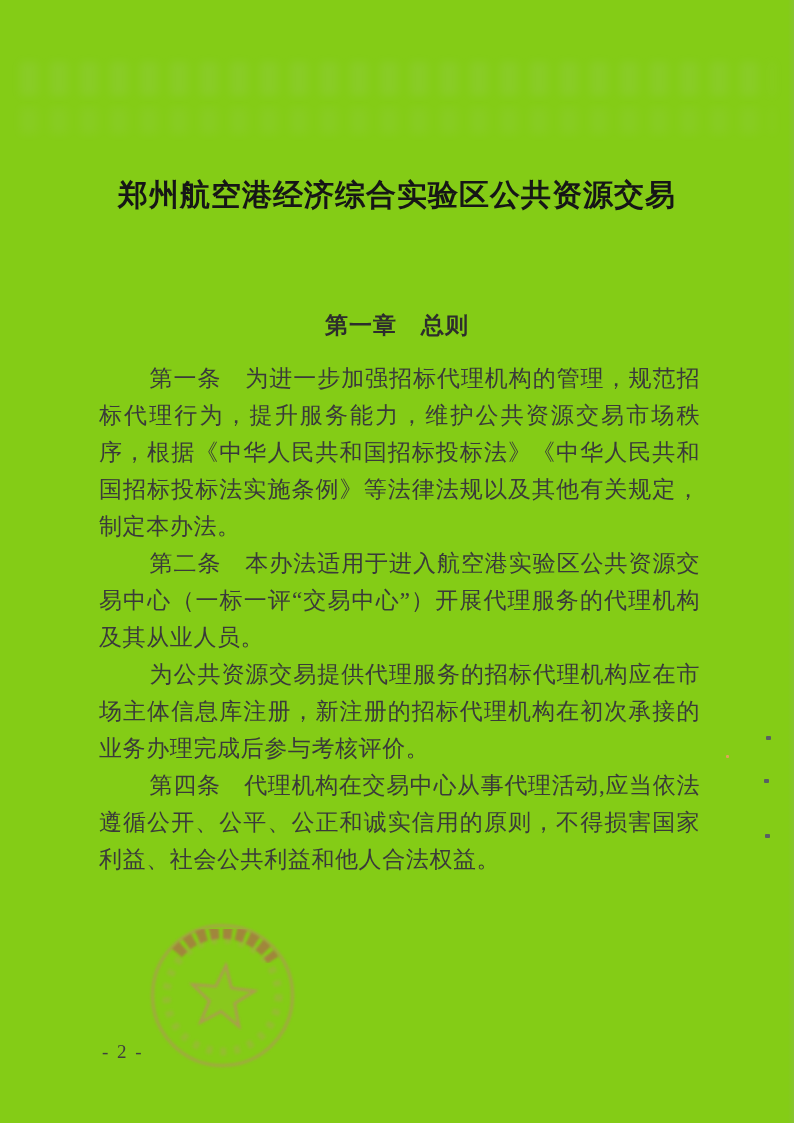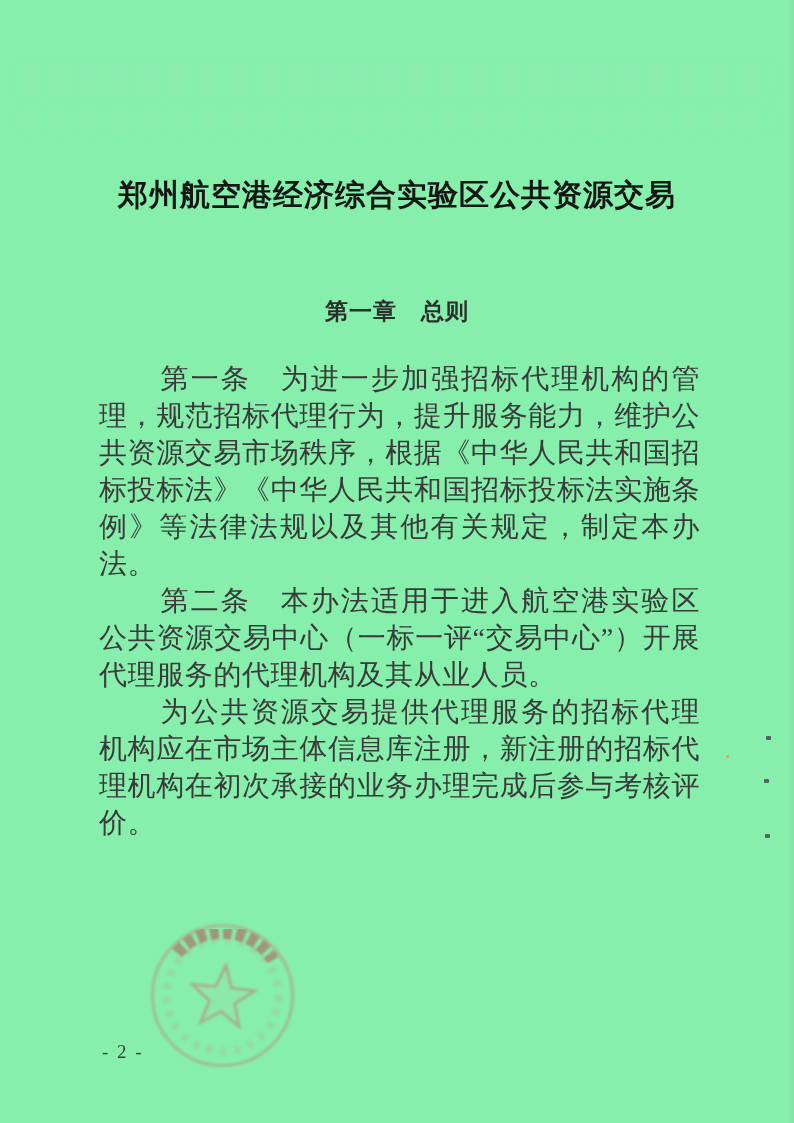--- a/index.html
+++ b/index.html
@@ -1,20 +1,20 @@
 <!DOCTYPE html>
 <html><head>
 <meta charset="utf-8">
 <style>
   html,body{margin:0;padding:0;background:#e9eaea;}
   .page{
     position:relative;
     width:794px;height:1123px;
     margin:0 auto;
-    background:#86efac;
+    background:#84cc16;
     overflow:hidden;
     font-family:"Liberation Serif","DejaVu Serif",serif;
     color:#3a3a3a;
   }
   
   .scan-edge{
     position:absolute;top:0;right:0;width:6px;height:100%;
     background:linear-gradient(to left, rgba(150,160,160,0.18), rgba(150,160,160,0));
   }
   
@@ -30,27 +30,27 @@
   .bleed.b2{top:108px;height:26px;opacity:.35;}
 
   .doc-title{
     position:absolute;top:172px;left:0;width:100%;
     text-align:center;
     font-size:30px;font-weight:700;line-height:46px;
     letter-spacing:1px;color:#161616;
     margin:0;
   }
   .chapter-heading{
-    position:absolute;top:296px;left:0;width:100%;
+    position:absolute;top:310px;left:0;width:100%;
     text-align:center;
     font-size:23px;font-weight:600;letter-spacing:1px;color:#2d2d2d;
   }
   .body-text{
     position:absolute;top:360px;left:99px;width:601px;
-    font-size:28px;line-height:37px;
+    font-size:23px;line-height:37px;
     text-align:justify;text-justify:inter-ideograph;
   }
   .body-text p{margin:0;text-indent:2.2em;letter-spacing:0.6px;}
 
   .page-number{
     position:absolute;left:102px;top:1041px;
     font-size:19px;letter-spacing:2px;color:#3f3f3f;
   }
 
   .seal{
@@ -76,20 +76,21 @@
   <h1 class="doc-title">
     <span>郑州航空港经济综合实验区公共资源交易</span><br>
   </h1>
 
   <div class="chapter-heading">第一章　总则</div>
 
   <div class="body-text">
     <p>第一条　为进一步加强招标代理机构的管理，规范招标代理行为，提升服务能力，维护公共资源交易市场秩序，根据《中华人民共和国招标投标法》《中华人民共和国招标投标法实施条例》等法律法规以及其他有关规定，制定本办法。</p>
     <p>第二条　本办法适用于进入航空港实验区公共资源交易中心（一标一评“交易中心”）开展代理服务的代理机构及其从业人员。</p>
     <p>为公共资源交易提供代理服务的招标代理机构应在市场主体信息库注册，新注册的招标代理机构在初次承接的业务办理完成后参与考核评价。</p>
+    <p>第四条　代理机构在交易中心从事代理活动,应当依法遵循公开、公平、公正和诚实信用的原则，不得损害国家利益、社会公共利益和他人合法权益。</p>
   </div>
 
   <svg class="seal" viewBox="0 0 155 155">
     <defs>
       <filter id="blur1">
           <feGaussianBlur stdDeviation="1.1"></feGaussianBlur>
         </filter>
       <filter id="blur2">
           <feGaussianBlur stdDeviation="1.8"></feGaussianBlur>
         </filter>

